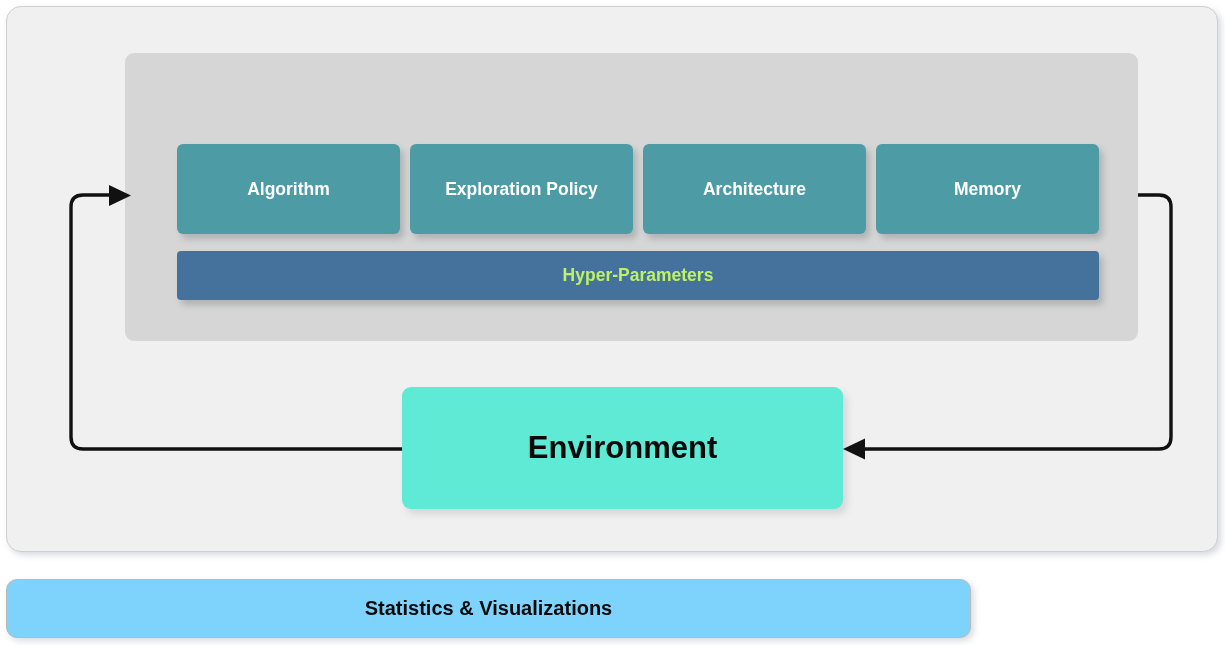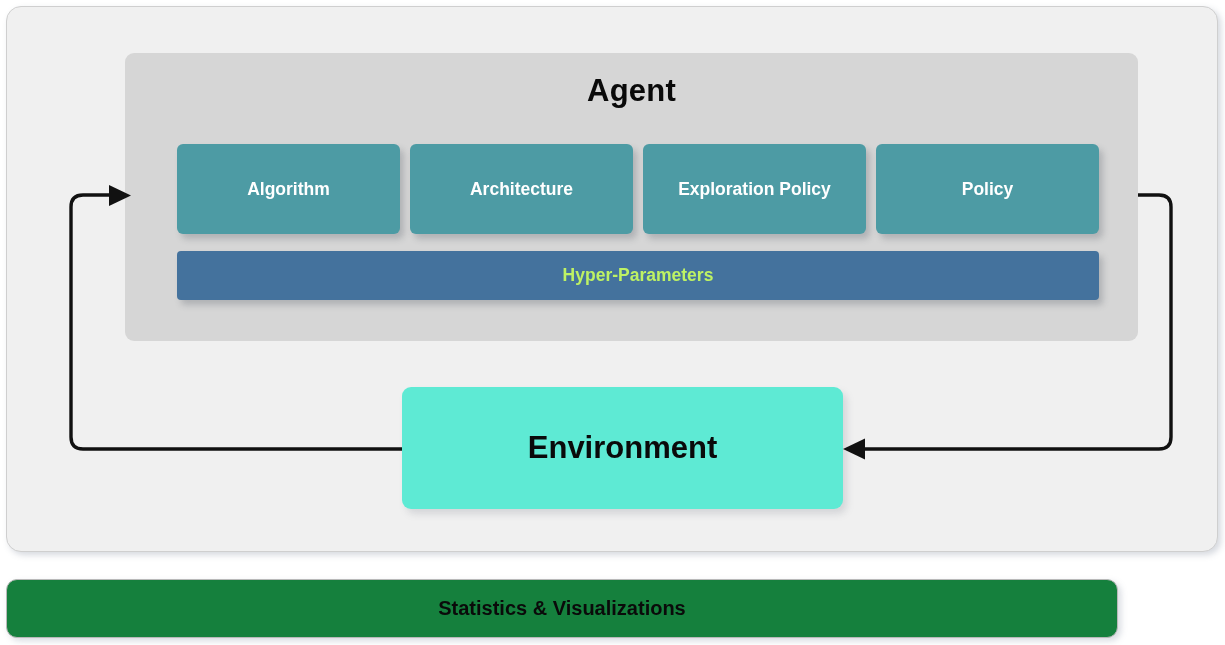--- a/index.html
+++ b/index.html
@@ -121,56 +121,55 @@
   }
   .loop-head {
     fill: #111111;
     stroke: none;
   }
 
   
   .stats-bar {
     position: absolute;
     left: 6px; top: 579px;
-    width: 1112px; height: 59px;
+    width: 965px; height: 59px;
     box-sizing: border-box;
-    background: #15803d;
+    background: #7dd3fc;
     border: 1px solid #b9b9b9;
     border-radius: 11px;
     display: flex;
     align-items: center;
     justify-content: center;
     font-size: 20px;
     font-weight: bold;
     color: #0a0a0a;
     box-shadow: 3px 3px 6px rgba(120,130,150,0.28);
   }
 </style>
 </head>
 <body>
 
 <div id="stage">
 
   <div class="outer-panel">
 
     <div class="agent-box">
-      <div class="agent-title">Agent</div>
 
       <div class="comp-row">
         <div class="comp-box">
           <span>Algorithm</span>
         </div>
         <div class="comp-box">
+          <span>Exploration Policy</span>
+        </div>
+        <div class="comp-box">
           <span>Architecture</span>
         </div>
         <div class="comp-box">
-          <span>Exploration Policy</span>
-        </div>
-        <div class="comp-box">
-          <span>Policy</span>
+          <span>Memory</span>
         </div>
       </div>
 
       <div class="hyper-bar">
         <span>Hyper-Parameters</span>
       </div>
     </div>
 
     <div class="env-box">
       <span>Environment</span>

